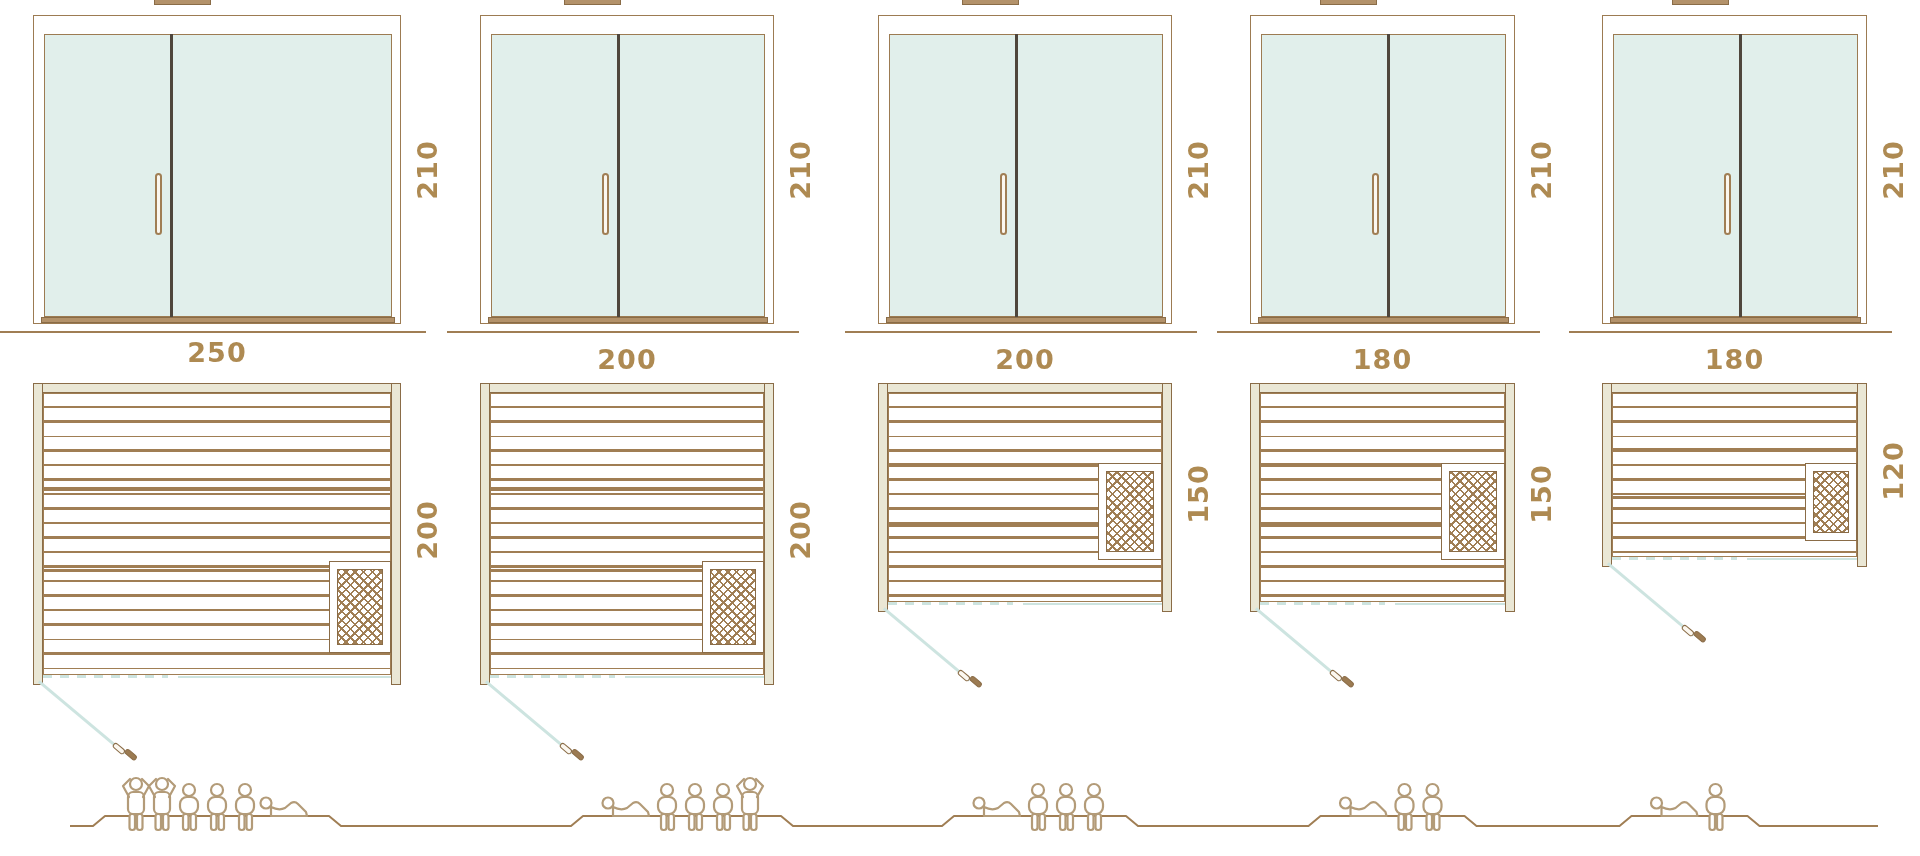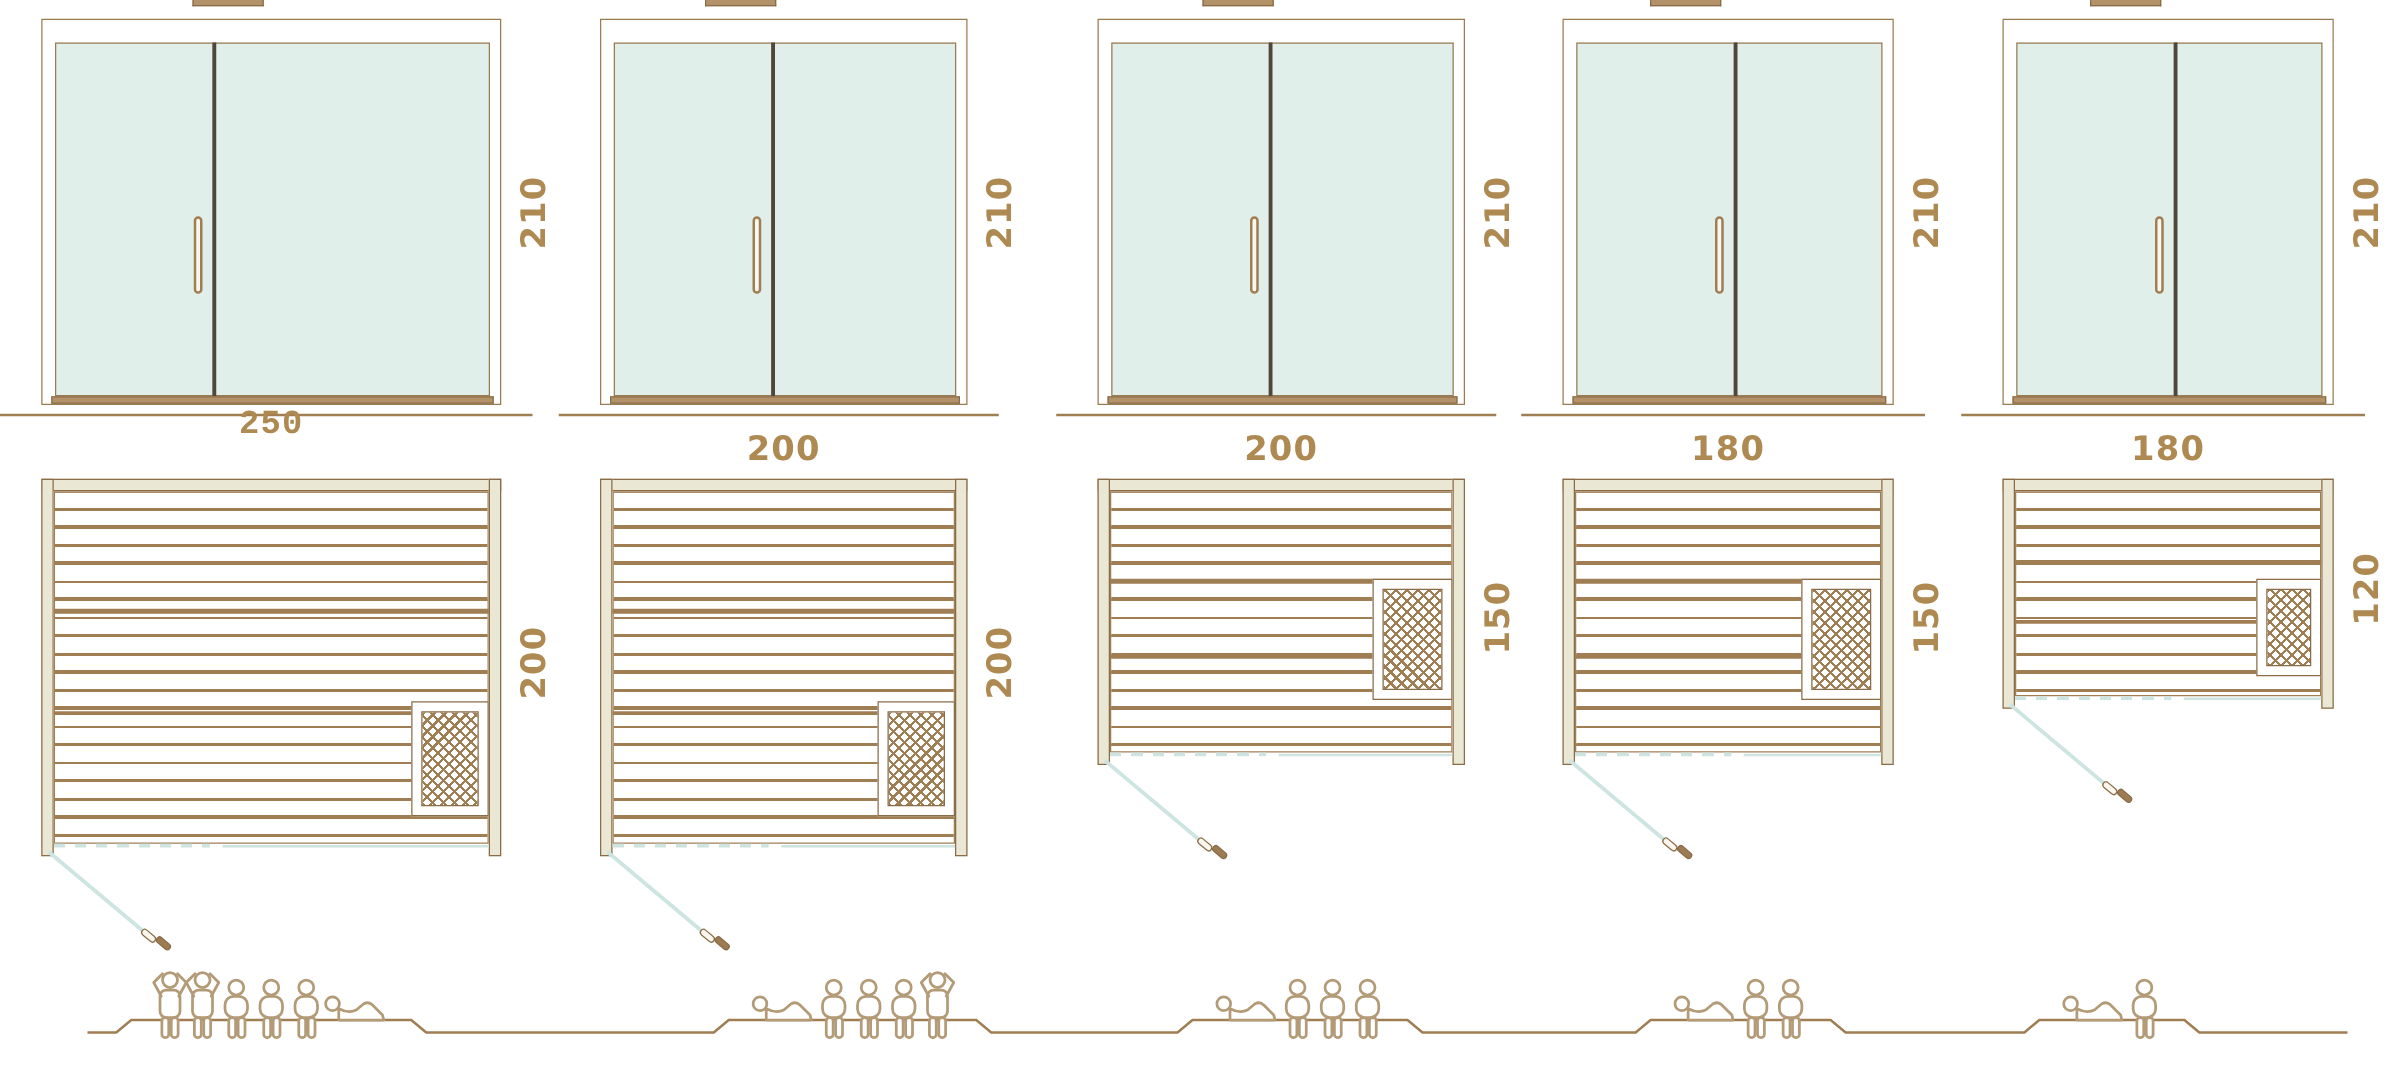--- a/index.html
+++ b/index.html
@@ -54,21 +54,21 @@
       <div class="door" style="left: 33px; top: 15px; width: 368px; height: 309px;">
         <div class="glass glass-left" style="left: 10px; top: 18px; width: 127px; height: 283px;"></div>
         <div class="glass glass-right" style="left: 137px; top: 18px; width: 221px; height: 283px;"></div>
         <div class="divider" style="left: 136px; top: 18px; width: 2.5px; height: 283px;"></div>
         <div class="handle" style="left: 121px; top: 157px; width: 7px; height: 62px;"></div>
         <div class="sill" style="left: 7px; top: 301px; width: 354px; height: 6px;"></div>
       </div>
       <div class="ground-line" style="left: 0px; top: 331px; width: 426px; height: 2px;"></div>
 
       <div class="dim-label rot height-label" style="left: 383px; top: 153.5px;">210</div>
-      <div class="dim-label width-label" style="left: 172px; top: 324px; font-family: Liberation Mono, monospace;">250</div>
+      <div class="dim-label width-label" style="left: 172px; top: 337px;">250</div>
       <div class="dim-label rot depth-label" style="left: 383px; top: 514px;">200</div>
 
       <div class="plan" style="left: 33px; top: 383px; width: 368px; height: 384px;">
         <div class="wall wall-top" style="left: 0px; top: 0px; width: 368px; height: 10px;"></div>
         <div class="wall wall-left" style="left: 0px; top: 0px; width: 10px; height: 302px;"></div>
         <div class="wall wall-right" style="left: 358px; top: 0px; width: 10px; height: 302px;"></div>
         <div class="planks" style="left: 10px; top: 10px; width: 348px; height: 282px;"></div>
         <div class="bench-line bl1" style="left: 10px; top: 104px; width: 348px; height: 4px;"></div>
         <div class="bench-line bl2" style="left: 10px; top: 186px; width: 348px; height: 3px;"></div>
         <div class="heater" style="left: 296px; top: 178px; width: 62px; height: 92px;">

